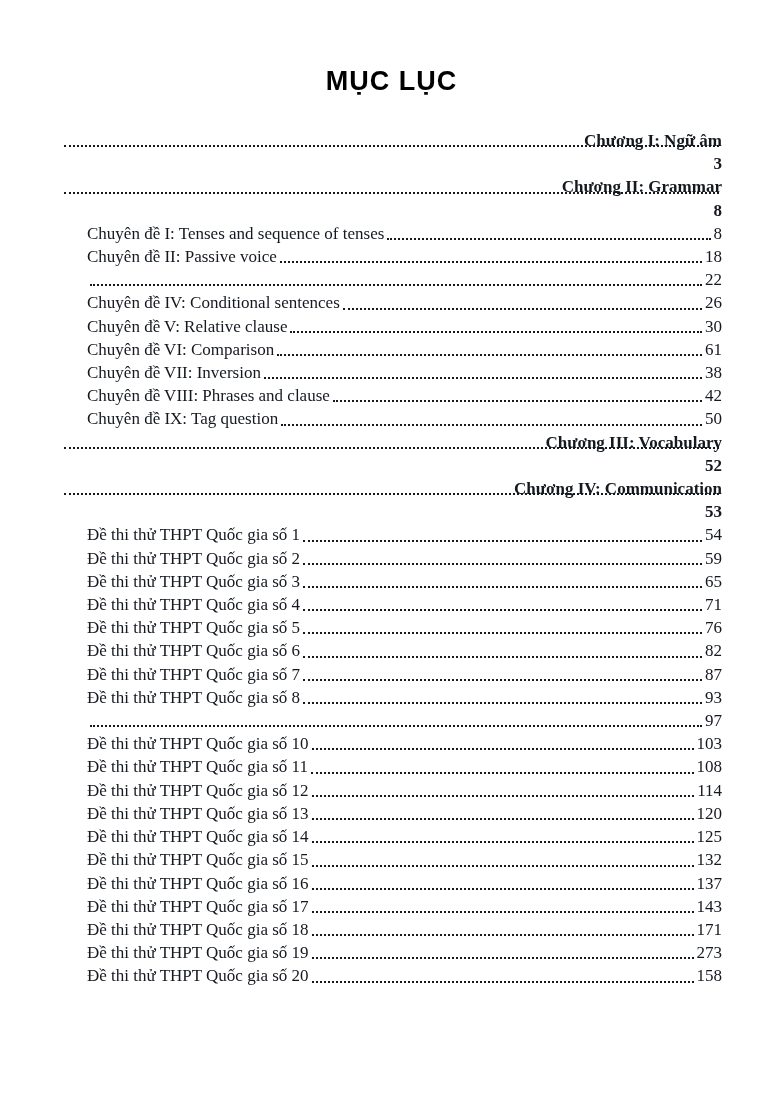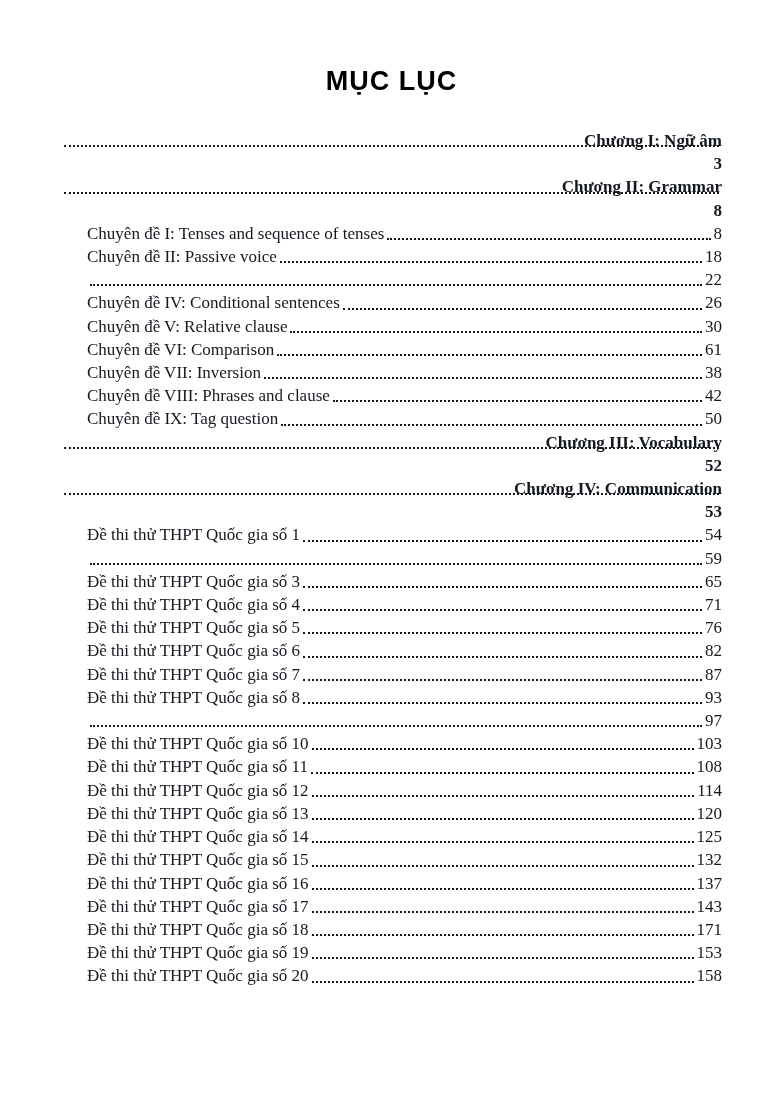--- a/index.html
+++ b/index.html
@@ -135,20 +135,21 @@
     <span class="toc-label">Chương IV: Communication</span>
     <span class="toc-dots"></span>
     <span class="toc-page">53</span>
   </div>
       <div class="toc-row level-2">
     <span class="toc-label">Đề thi thử THPT Quốc gia số 1</span>
     <span class="toc-dots"></span>
     <span class="toc-page">54</span>
   </div>
       <div class="toc-row level-2">
+    <span class="toc-label">Đề thi thử THPT Quốc gia số 2</span>
     <span class="toc-dots"></span>
     <span class="toc-page">59</span>
   </div>
       <div class="toc-row level-2">
     <span class="toc-label">Đề thi thử THPT Quốc gia số 3</span>
     <span class="toc-dots"></span>
     <span class="toc-page">65</span>
   </div>
       <div class="toc-row level-2">
     <span class="toc-label">Đề thi thử THPT Quốc gia số 4</span>
@@ -220,21 +221,21 @@
     <span class="toc-page">143</span>
   </div>
       <div class="toc-row level-2">
     <span class="toc-label">Đề thi thử THPT Quốc gia số 18</span>
     <span class="toc-dots"></span>
     <span class="toc-page">171</span>
   </div>
       <div class="toc-row level-2">
     <span class="toc-label">Đề thi thử THPT Quốc gia số 19</span>
     <span class="toc-dots"></span>
-    <span class="toc-page">153</span>
+    <span class="toc-page">273</span>
   </div>
       <div class="toc-row level-2">
     <span class="toc-label">Đề thi thử THPT Quốc gia số 20</span>
     <span class="toc-dots"></span>
     <span class="toc-page">158</span>
   </div>
     </div>
 </div>
 
 </body></html>

